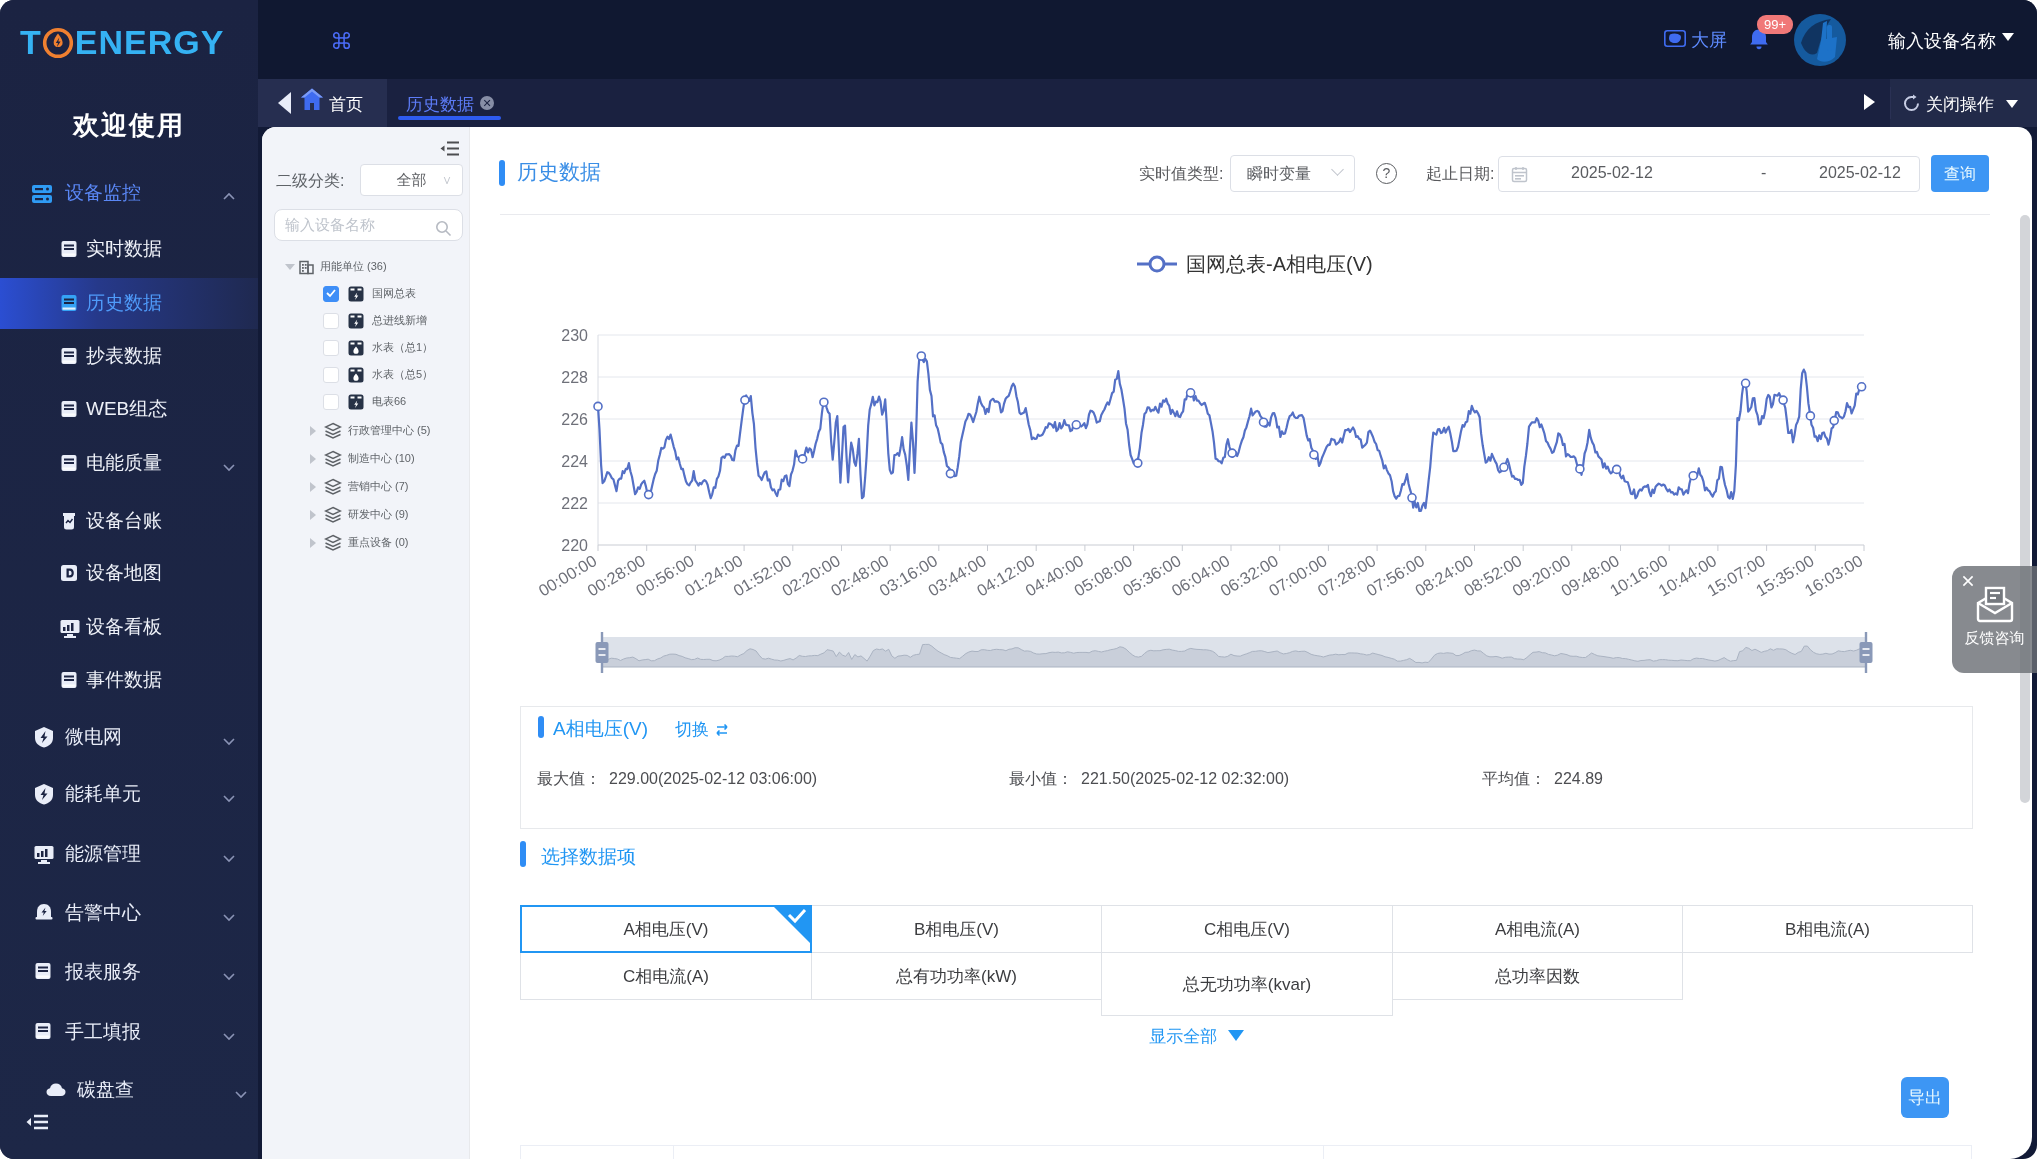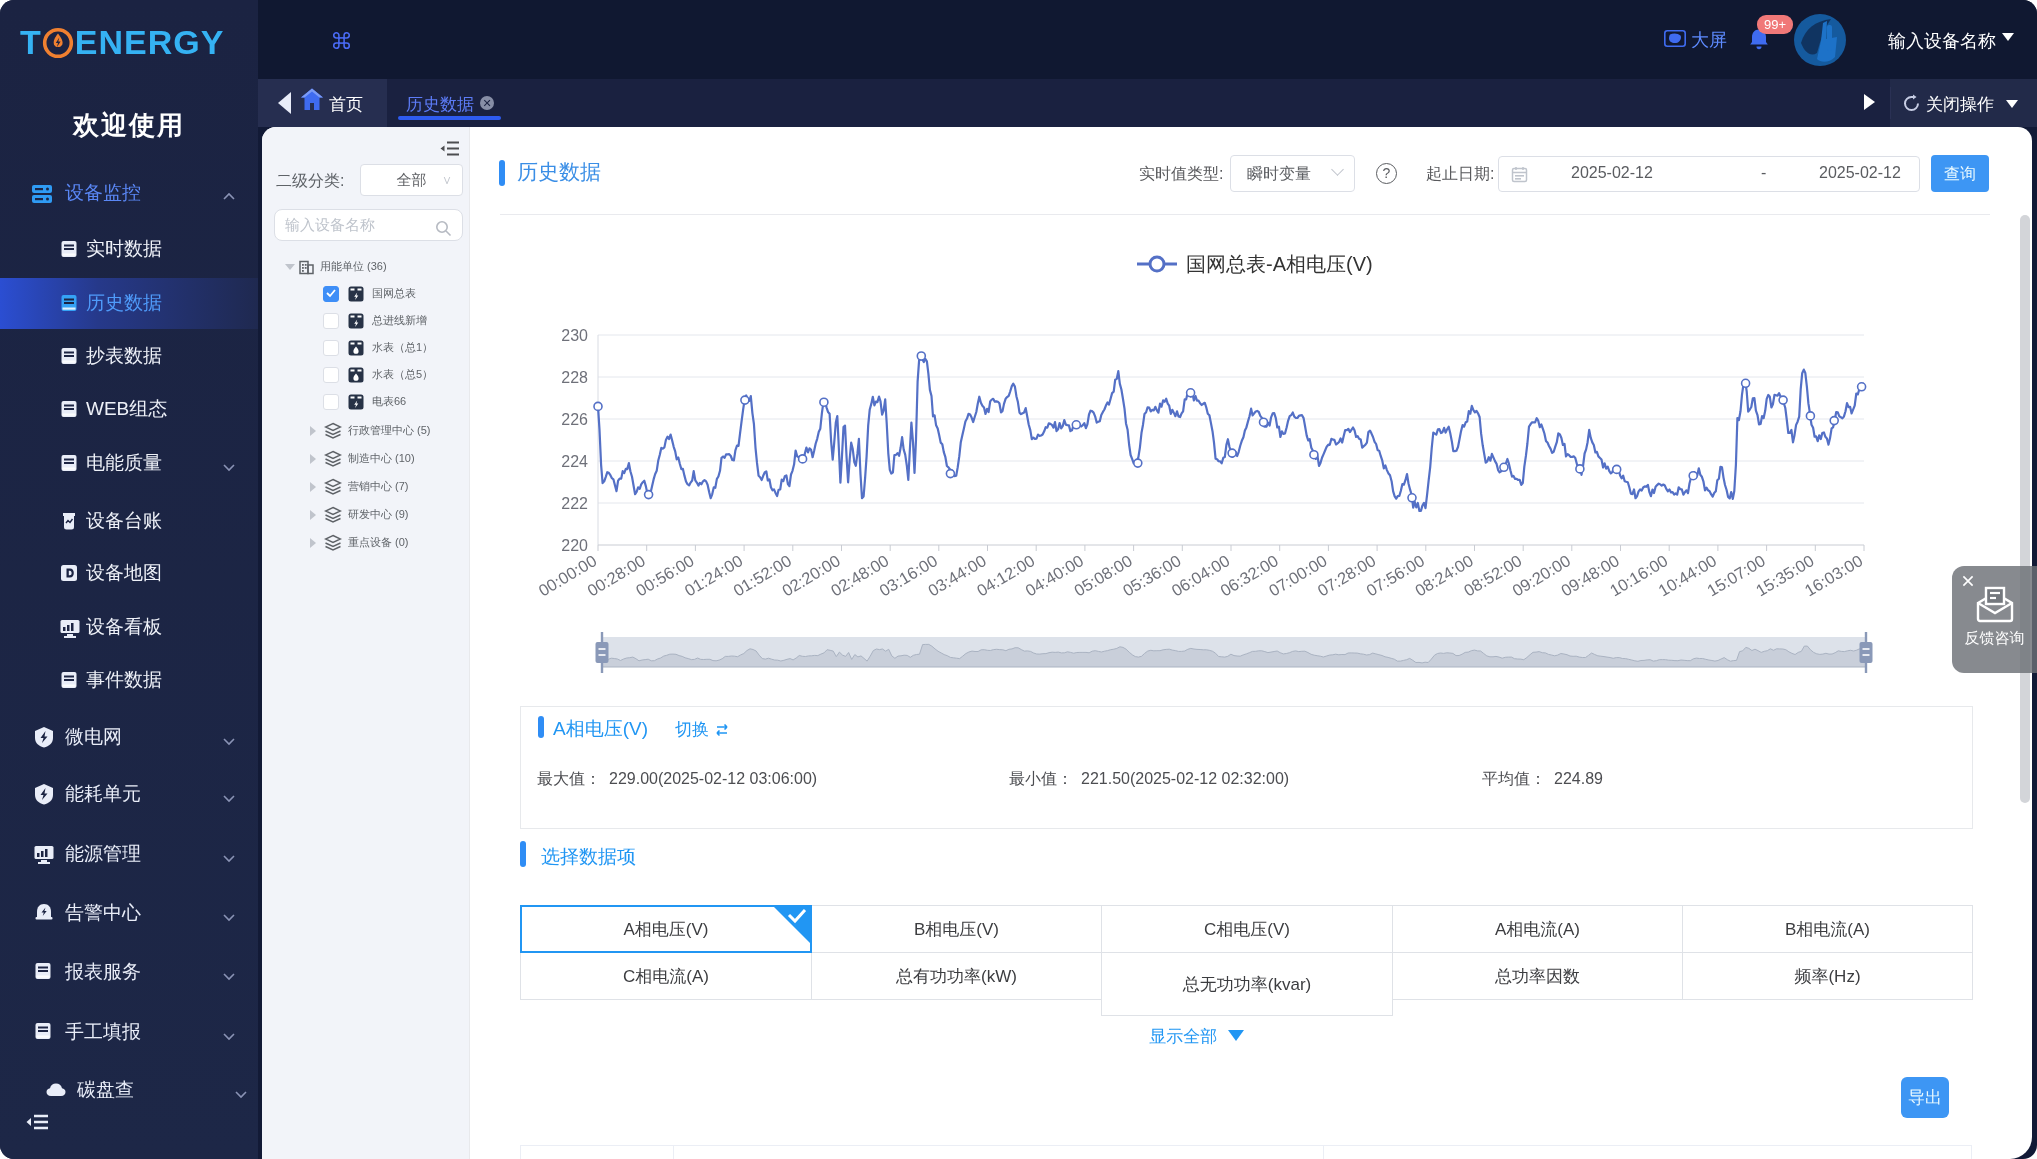--- a/index.html
+++ b/index.html
@@ -586,21 +586,20 @@
               </svg>
             </span></div>
 <div class="gcell" style="left:291px;top:0px;width:291px;height:48px;">B相电压(V)</div>
 <div class="gcell" style="left:581px;top:0px;width:292px;height:48px;">C相电压(V)</div>
 <div class="gcell" style="left:872px;top:0px;width:291px;height:48px;">A相电流(A)</div>
 <div class="gcell" style="left:1162px;top:0px;width:291px;height:48px;">B相电流(A)</div>
 <div class="gcell" style="left:0px;top:47px;width:292px;height:48px;">C相电流(A)</div>
 <div class="gcell" style="left:291px;top:47px;width:291px;height:48px;">总有功功率(kW)</div>
 <div class="gcell" style="left:581px;top:47px;width:292px;height:64px;">总无功功率(kvar)</div>
 <div class="gcell" style="left:872px;top:47px;width:291px;height:48px;">总功率因数</div>
-<div class="gcell" style="left:1162px;top:47px;width:291px;height:48px;">频率(Hz)</div>
         </div>
       <div class="showall">显示全部 <span style="display:inline-block;width:0;height:0;border:8px solid transparent;border-top:11px solid #2196f3;vertical-align:-7px;margin-left:6px;"></span></div>
       <div class="btn-export">导出</div>
       <div class="tbl">
           <div class="v1"></div>
           <div class="v2"></div>
         </div>
     </div>
   </div>
   <div class="sthumb"></div>

